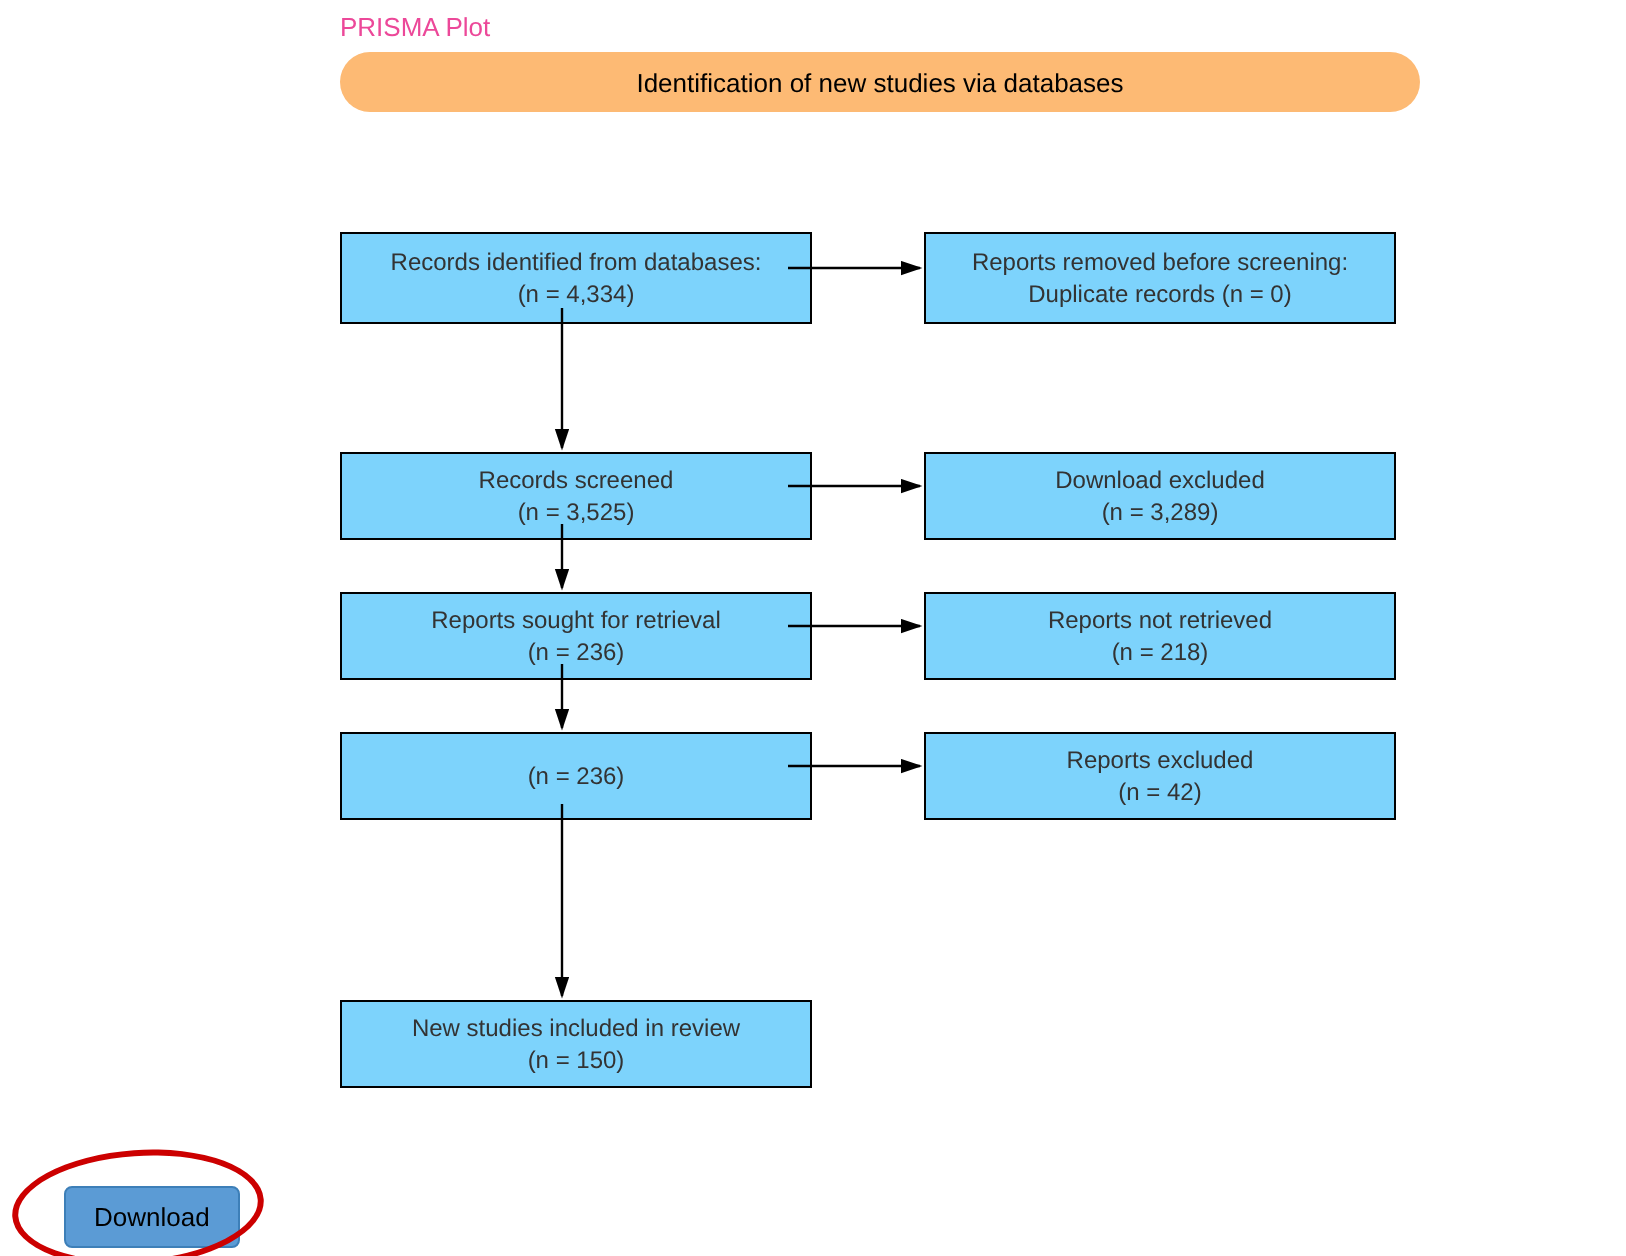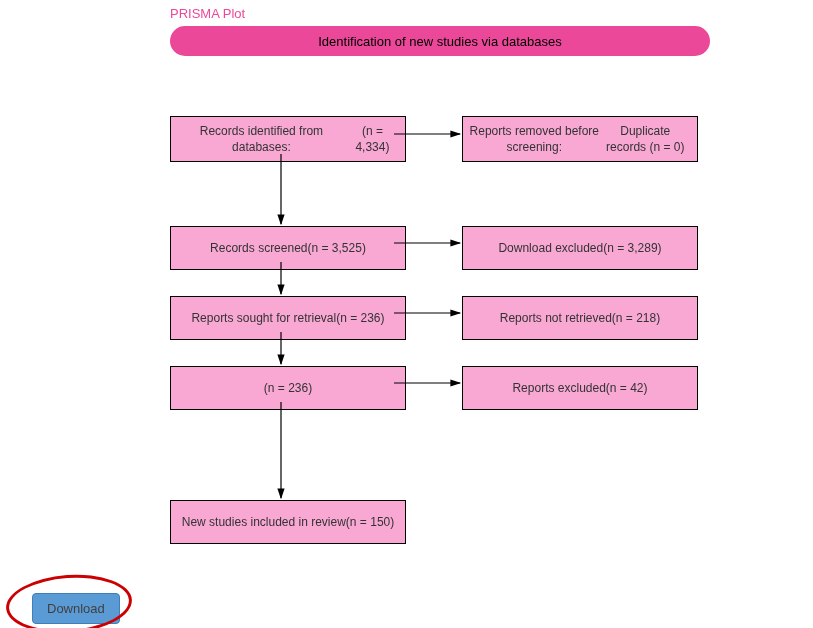--- a/index.html
+++ b/index.html
@@ -1,23 +1,23 @@
 <!DOCTYPE html>
 <html><head>
 <meta charset="utf-8">
 <style>
   html,body{margin:0;padding:0;font-family:Arial,Helvetica,sans-serif;background:#fff;color:#333;width:813px}
   .canvas{position:relative;width:813px;height:628px}
   .title{position:absolute;left:170px;top:6px;font-size:13px;color:#ec4899}
-  .banner{position:absolute;left:170px;top:26px;width:540px;height:30px;background:#ec4899;border-radius:15px;
+  .banner{position:absolute;left:170px;top:26px;width:540px;height:30px;background:#fdba74;border-radius:15px;
           display:flex;align-items:center;justify-content:center;font-size:13px;color:#000}
-  .box{position:absolute;border:1px solid #000;background:#f9a8d4;display:flex;flex-direction:row;
+  .box{position:absolute;border:1px solid #000;background:#7dd3fc;display:flex;flex-direction:column;
        align-items:center;justify-content:center;font-size:12px;line-height:1.35;text-align:center;padding:4px 6px}
   svg.flow{position:absolute;left:0;top:0;pointer-events:none}
-  .dl-btn{position:absolute;left:32px;top:593px;background:#5b9bd5;color:#404040;border:1px solid #3d7fb8;
+  .dl-btn{position:absolute;left:32px;top:593px;background:#5b9bd5;color:#000000;border:1px solid #3d7fb8;
           border-radius:4px;font-size:13px;padding:7px 14px;cursor:pointer}
   .ring{position:absolute;left:6px;top:575px;width:120px;height:52px;border:3px solid #c00;border-radius:50%;
         transform:rotate(-4deg);pointer-events:none}
 </style>
 </head>
 <body>
 
 <div class="canvas">
 
   <div class="title">PRISMA Plot</div>

